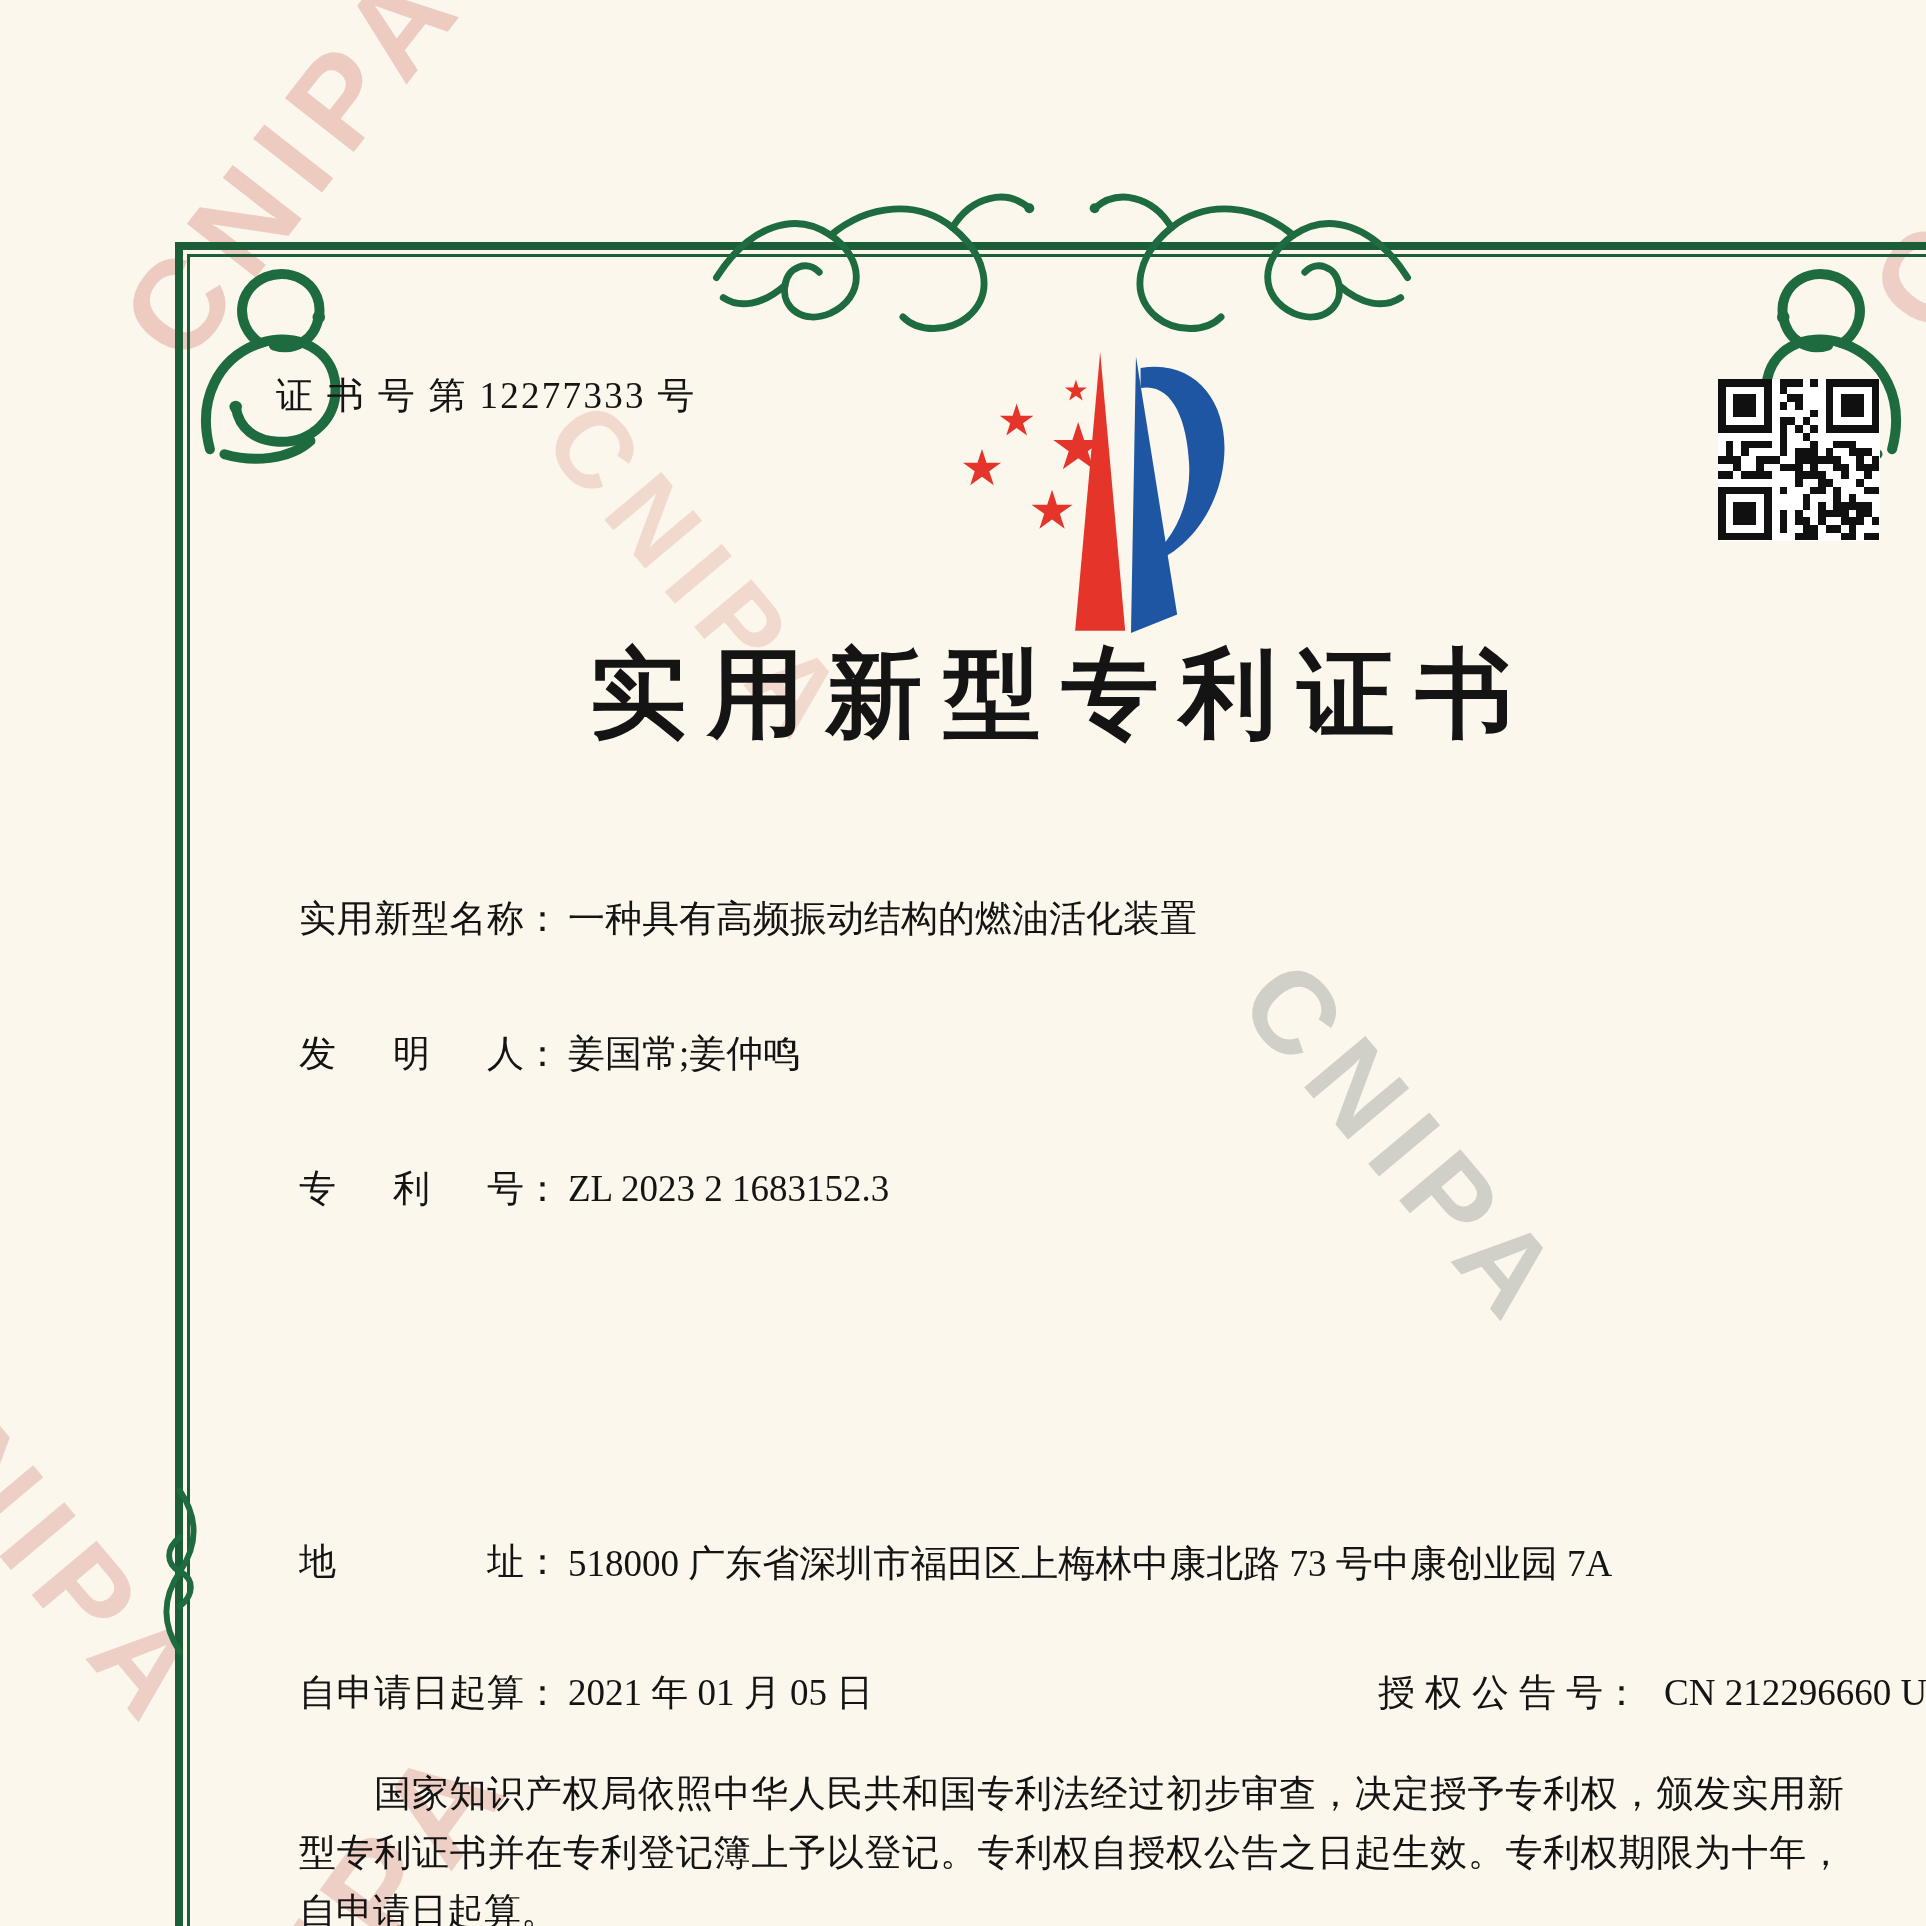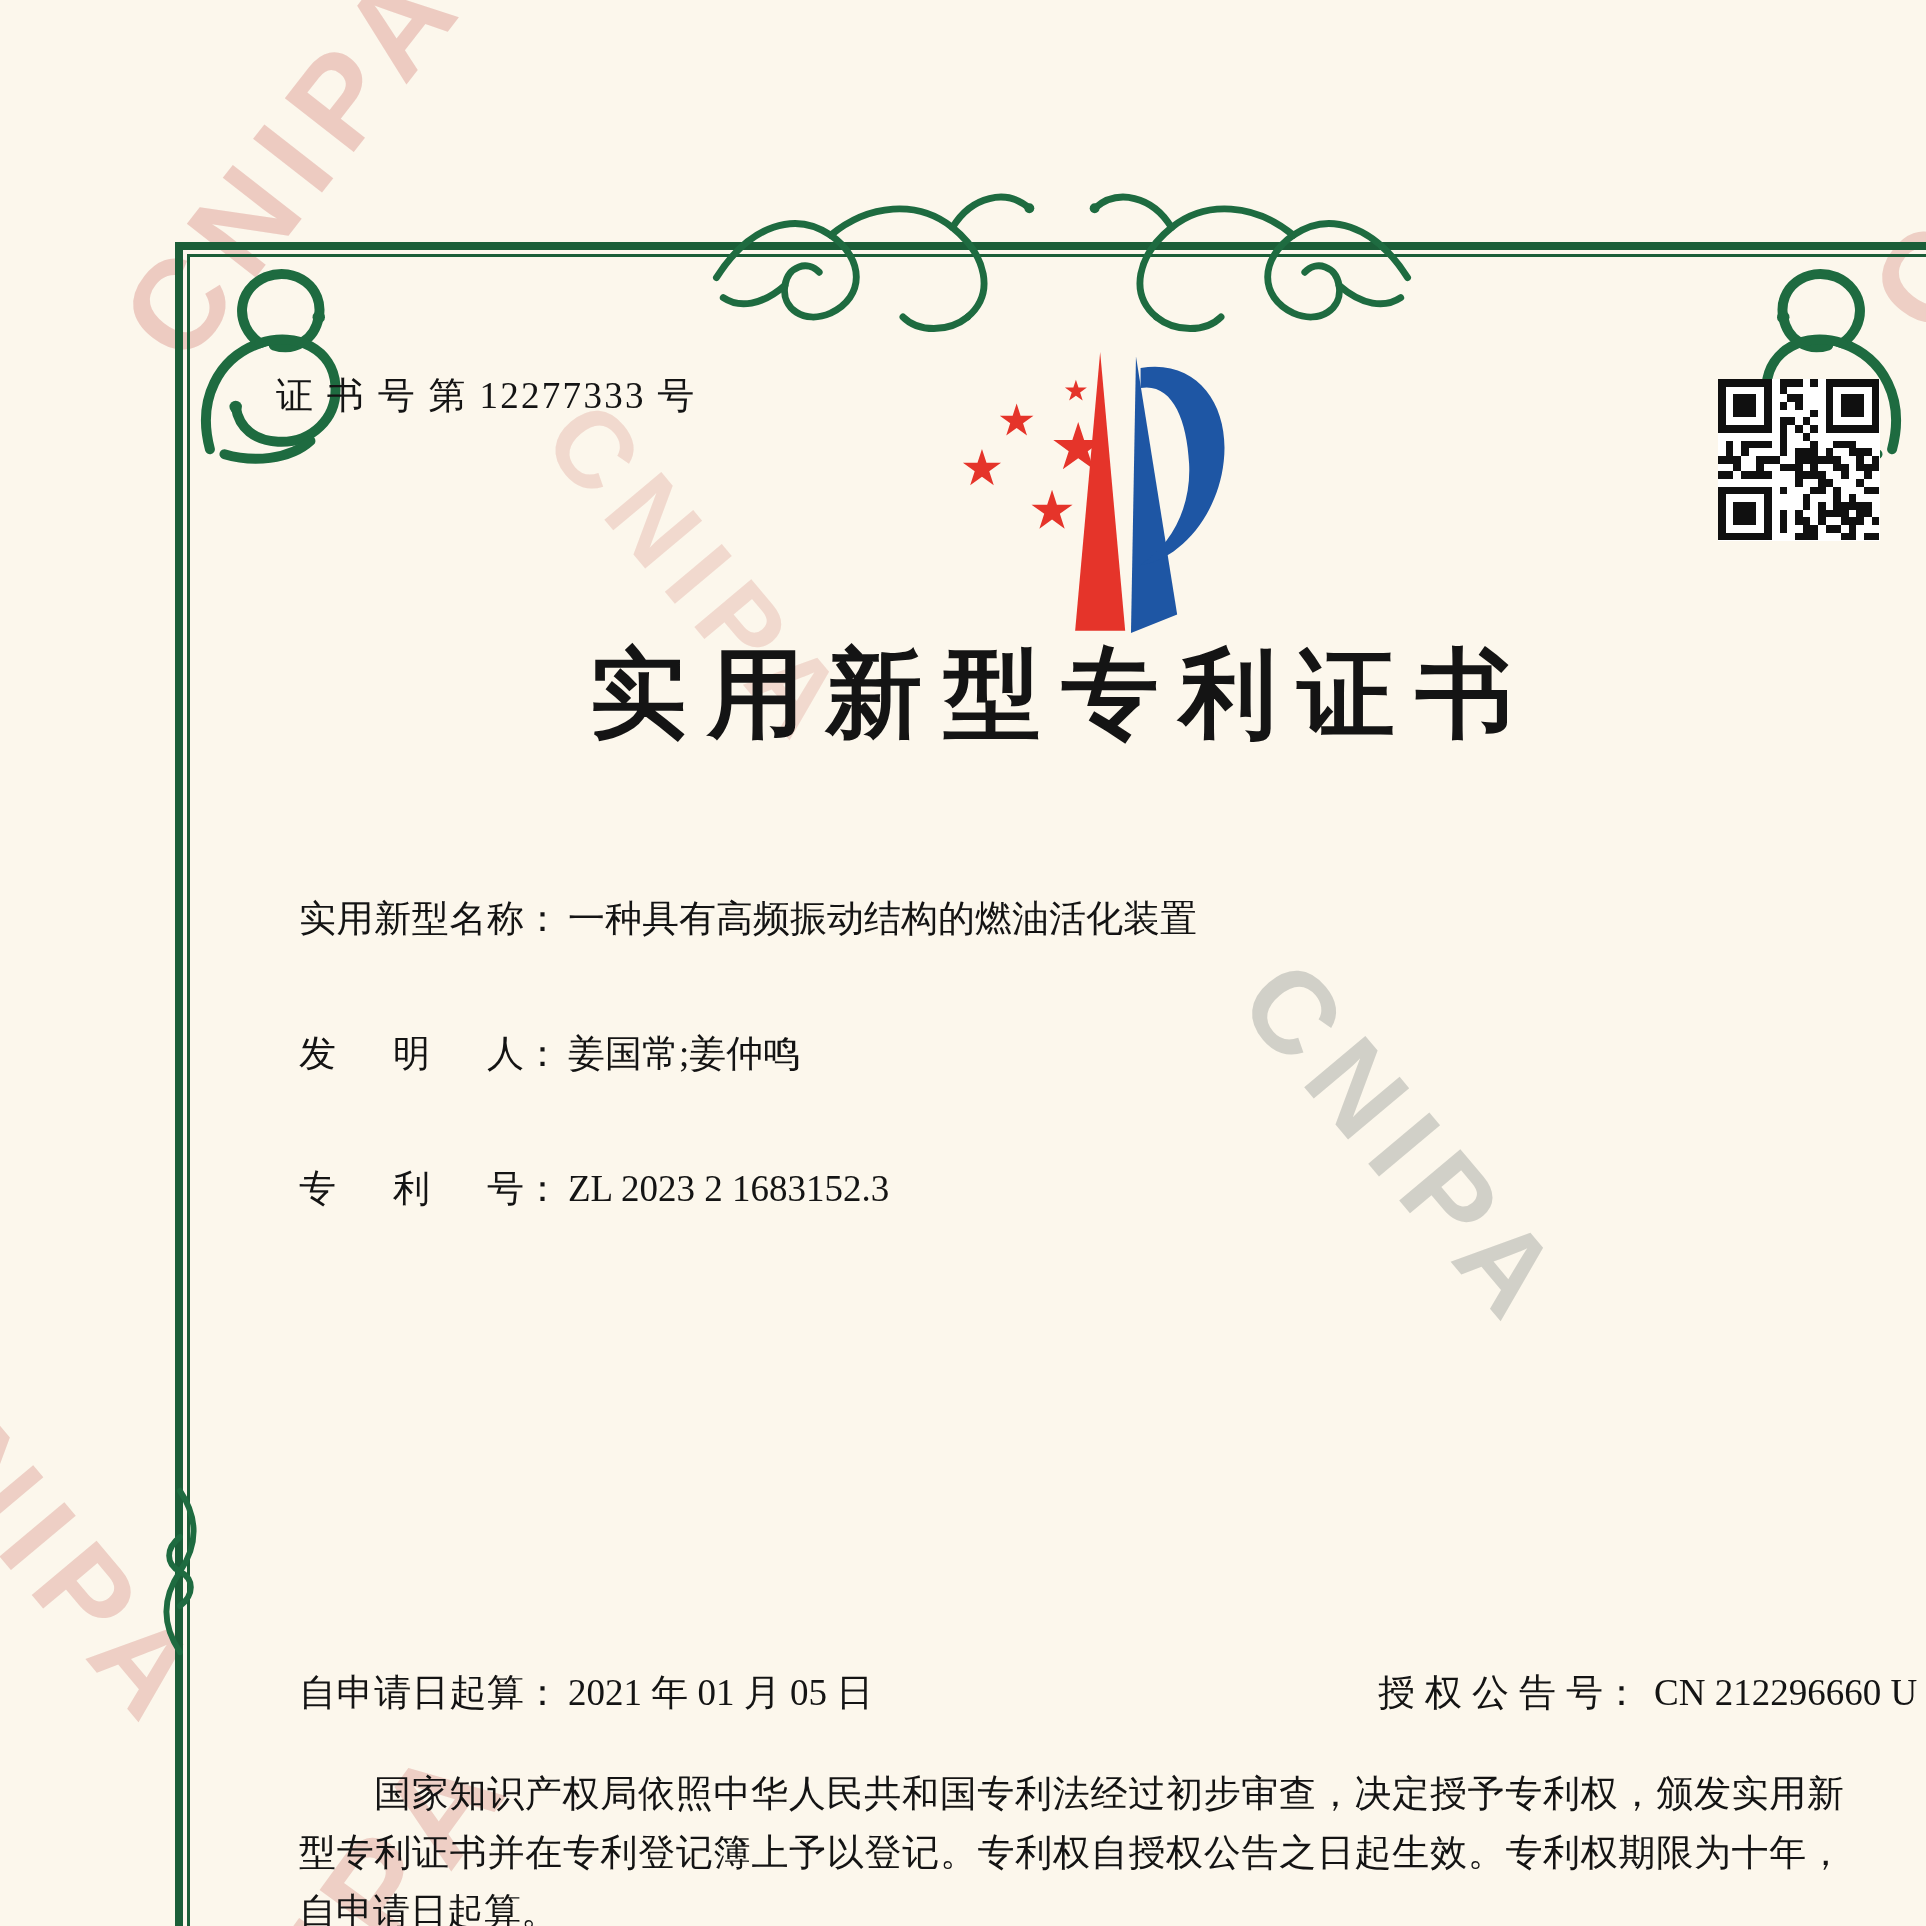--- a/index.html
+++ b/index.html
@@ -42,21 +42,21 @@
          font-size:97px;font-weight:bold;letter-spacing:21px;line-height:1.05;}
 
   
   .row{position:absolute;left:299px;z-index:5;font-size:37px;white-space:nowrap;}
   .row .lbl{display:inline-block;width:225px;text-align:justify;text-align-last:justify;}
   .row .val{margin-left:7px;}
   .row-addr .val{display:inline-block;white-space:normal;width:1167px;vertical-align:top;
                  line-height:54px;}
   .grant-no{position:absolute;left:1079px;top:0;}
   .grant-no .lbl{display:inline-block;width:225px;text-align:justify;text-align-last:justify;}
-  .grant-no .val{margin-left:14px;}
+  .grant-no .val{margin-left:24px;}
 
   
   .para{position:absolute;left:299px;width:1545px;z-index:5;font-size:37px;line-height:59px;
         text-align:justify;text-indent:75px;}
 </style>
 </head>
 <body>
 
 <div class="page">
 
@@ -592,20 +592,23 @@
 
   <div class="row" style="top:1029px">
     <span class="lbl">发明人</span><span class="colon">：</span><span class="val">姜国常;姜仲鸣</span>
   </div>
   <div class="row" style="top:894px">
     <span class="lbl">实用新型名称</span><span class="colon">：</span><span class="val">一种具有高频振动结构的燃油活化装置</span>
   </div>
   <div class="row" style="top:1164px">
     <span class="lbl">专利号</span><span class="colon">：</span><span class="val">ZL 2023 2 1683152.3</span>
   </div>
+  <div class="row row-addr" style="top:1537px">
+    <span class="lbl">地址</span><span class="colon">：</span><span class="val">518000 广东省深圳市福田区上梅林中康北路 73 号中康创业园 7A</span>
+  </div>
   <div class="row" style="top:1668px">
     <span class="lbl">自申请日起算</span><span class="colon">：</span><span class="val">2021 年 01 月 05 日</span>
     <span class="grant-no">
       <span class="lbl">授权公告号</span><span class="colon">：</span><span class="val">CN 212296660 U</span>
     </span>
   </div>
 
   <div class="para" style="top:1764px">国家知识产权局依照中华人民共和国专利法经过初步审查，决定授予专利权，颁发实用新型专利证书并在专利登记簿上予以登记。专利权自授权公告之日起生效。专利权期限为十年，自申请日起算。</div>
 
 </div>

